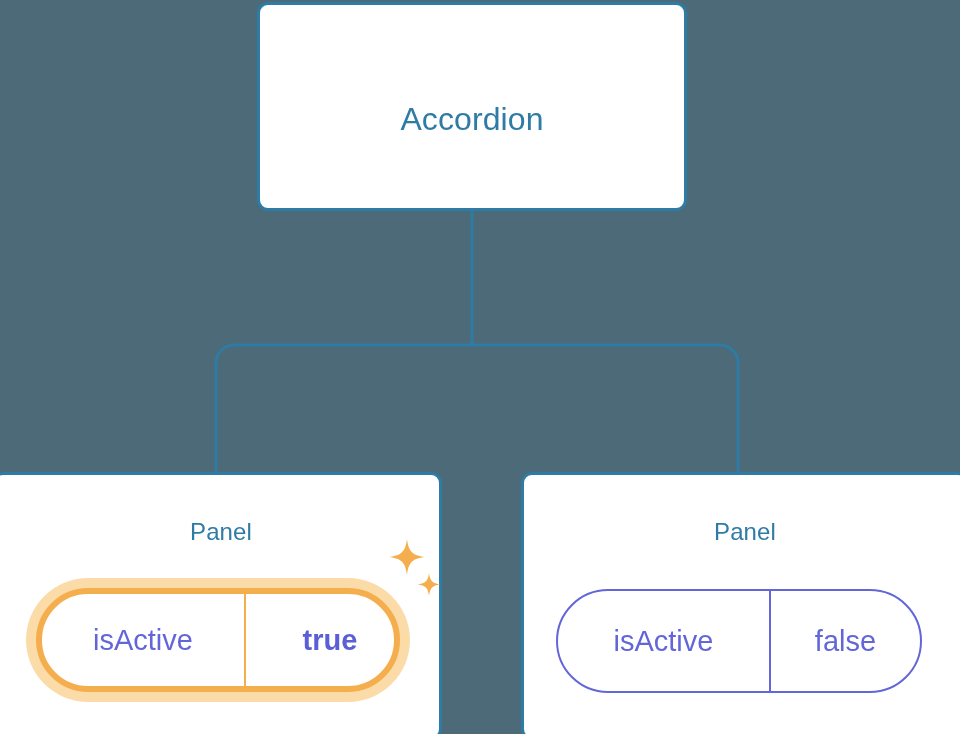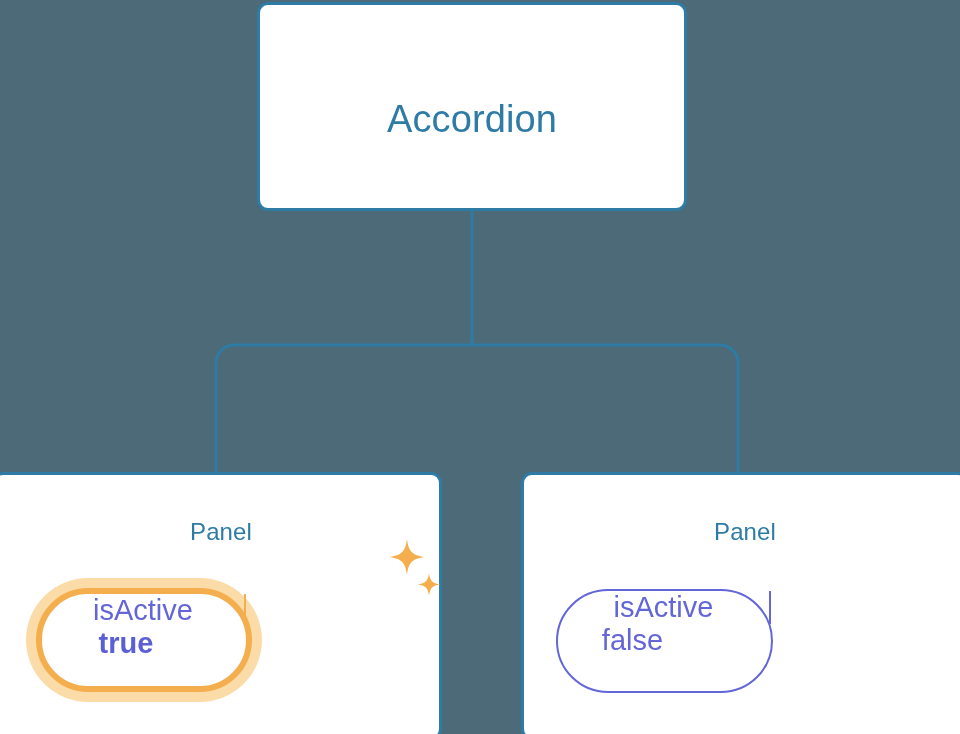--- a/index.html
+++ b/index.html
@@ -52,21 +52,21 @@
   #node-accordion {
     left: 257px;
     top: 2px;
     width: 430px;
     height: 209px;
     display: flex;
     align-items: center;
     justify-content: center;
   }
   #node-accordion .node-title {
-    font-size: 38px;
+    font-size: 32px;
     margin-top: 25px;
   }
 
   
   #node-panel-left {
     left: -8px;
     top: 472px;
     width: 450px;
     height: 268px;
   }
@@ -90,21 +90,20 @@
     display: flex;
     align-items: center;
   }
 
   .prop-pill {
     display: flex;
     align-items: stretch;
     background: #ffffff;
     box-sizing: border-box;
     border-radius: 999px;
-    flex-direction: column;
   }
 
   .prop-pill .prop-key,
   .prop-pill .prop-val {
     display: flex;
     align-items: center;
     justify-content: center;
     color: #6366d8;
     font-size: 29px;
     white-space: nowrap;

